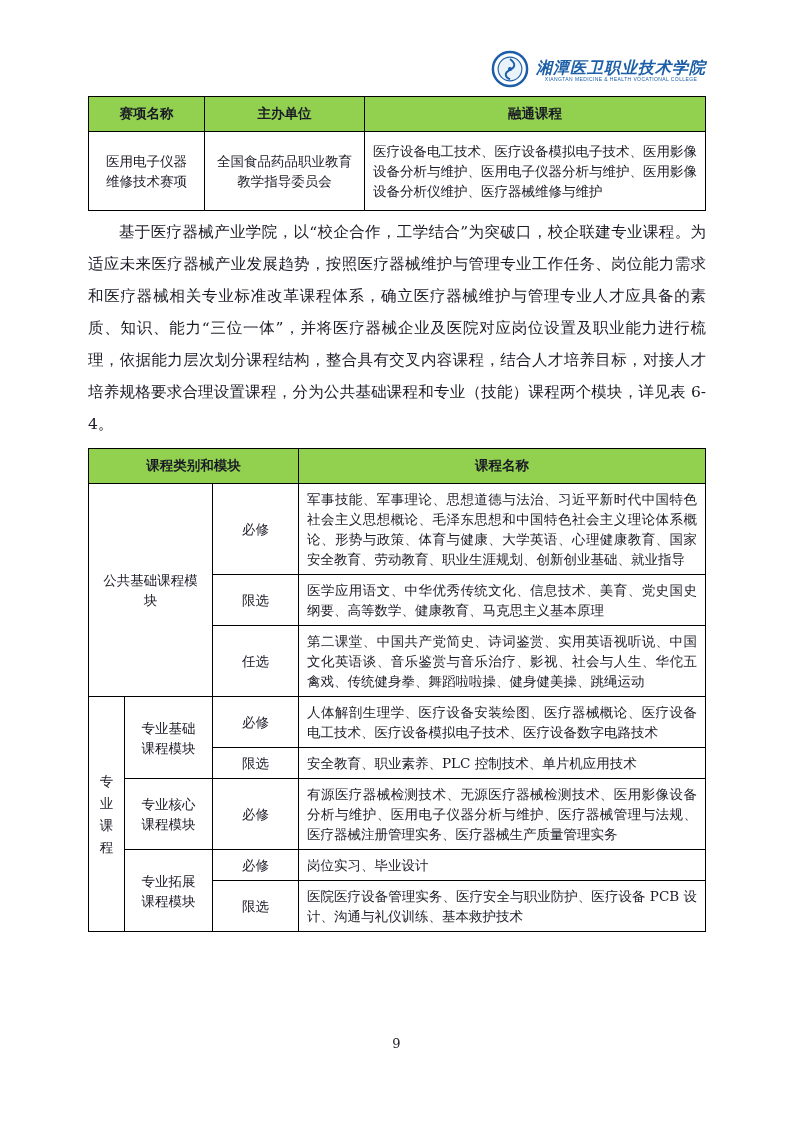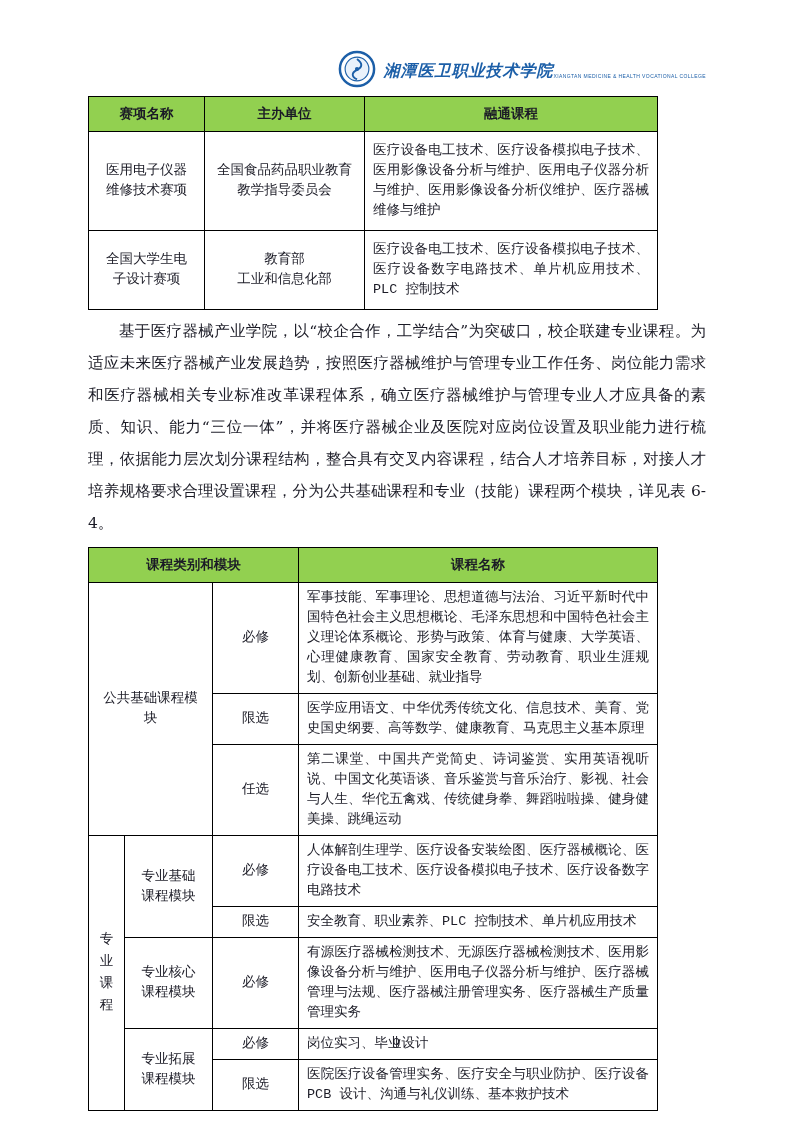--- a/index.html
+++ b/index.html
@@ -9,25 +9,25 @@
   }
   *{box-sizing:border-box;}
   html,body{margin:0;padding:0;background:#888;}
   .page{
     width:793px;height:1122px;margin:0 auto;background:#fff;position:relative;
     font-family:"DejaVu Serif","Liberation Serif",serif;color:var(--ink);
     padding:50px 87px 0 88px;
   }
   
   .logo-row{display:flex;justify-content:flex-end;align-items:center;gap:7px;height:42px;margin-bottom:4px;}
-  .logo-text{display:flex;flex-direction:row;align-items:flex-end;line-height:1.1;}
+  .logo-text{display:flex;flex-direction:column;align-items:center;line-height:1.1;}
   .logo-cn{color:var(--brand-blue);font-size:16px;font-weight:bold;letter-spacing:1px;font-style:italic;}
   .logo-en{color:var(--brand-blue);font-size:5px;letter-spacing:.4px;font-family:"Liberation Sans","DejaVu Sans",sans-serif;}
   
-  table{border-collapse:collapse;width:570px;table-layout:fixed;font-family:Liberation Mono, monospace;}
+  table{border-collapse:collapse;width:618px;table-layout:fixed;}
   th,td{border:1px solid #000;}
   th{background:var(--header-green);font-weight:bold;font-size:13.5px;text-align:center;padding:8px 4px;}
   td{font-size:13.5px;line-height:20px;padding:5px 8px;vertical-align:middle;}
   .c{text-align:center;}
   .j{text-align:justify;}
   .pre{white-space:pre-line;margin-left:32px;}
   .tbl1 td{padding:9px 8px;}
   .vert{word-break:break-all;text-align:center;padding:4px 10px;line-height:22px;}
   
   .section-heading{margin:15px 0 0 0;font-size:15.5px;font-weight:bold;}
@@ -68,27 +68,20 @@
         <th>融通课程</th>
       </tr>
     </thead>
     <tbody>
       <tr>
         <td class="c pre">医用电子仪器
 维修技术赛项</td>
         <td class="c pre">全国食品药品职业教育
 教学指导委员会</td>
         <td class="j">医疗设备电工技术、医疗设备模拟电子技术、医用影像设备分析与维护、医用电子仪器分析与维护、医用影像设备分析仪维护、医疗器械维修与维护</td>
-      </tr>
-      <tr>
-        <td class="c pre">全国大学生电
-子设计赛项</td>
-        <td class="c pre">教育部
-工业和信息化部</td>
-        <td class="j">医疗设备电工技术、医疗设备模拟电子技术、医疗设备数字电路技术、单片机应用技术、PLC 控制技术</td>
       </tr>
     </tbody>
   </table>
 
   <p class="body-para">基于医疗器械产业学院，以“校企合作，工学结合”为突破口，校企联建专业课程。为适应未来医疗器械产业发展趋势，按照医疗器械维护与管理专业工作任务、岗位能力需求和医疗器械相关专业标准改革课程体系，确立医疗器械维护与管理专业人才应具备的素质、知识、能力“三位一体”，并将医疗器械企业及医院对应岗位设置及职业能力进行梳理，依据能力层次划分课程结构，整合具有交叉内容课程，结合人才培养目标，对接人才培养规格要求合理设置课程，分为公共基础课程和专业（技能）课程两个模块，详见表 6-4。</p>
 
 
   <table class="tbl2">
     <colgroup>
         <col style="width:36px">

